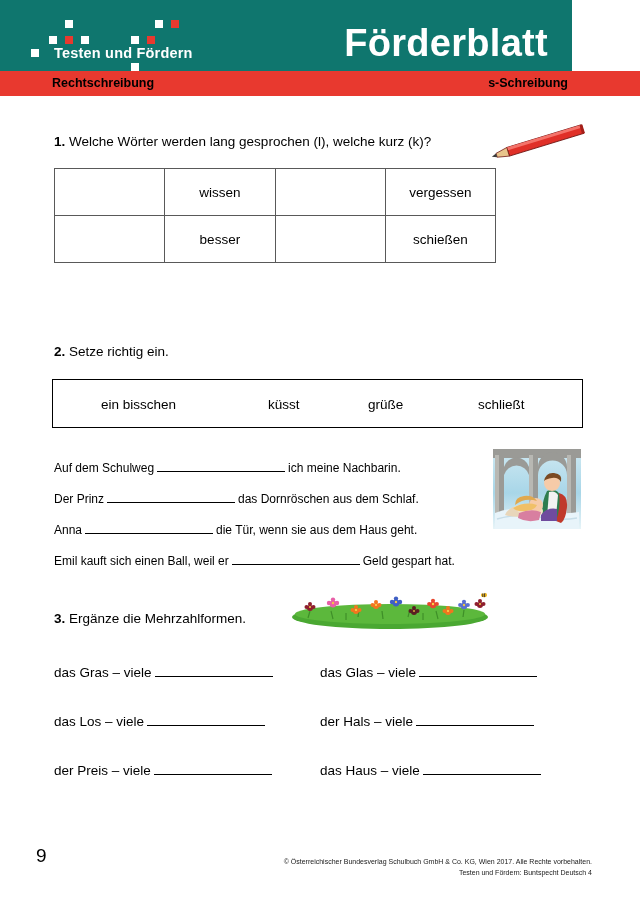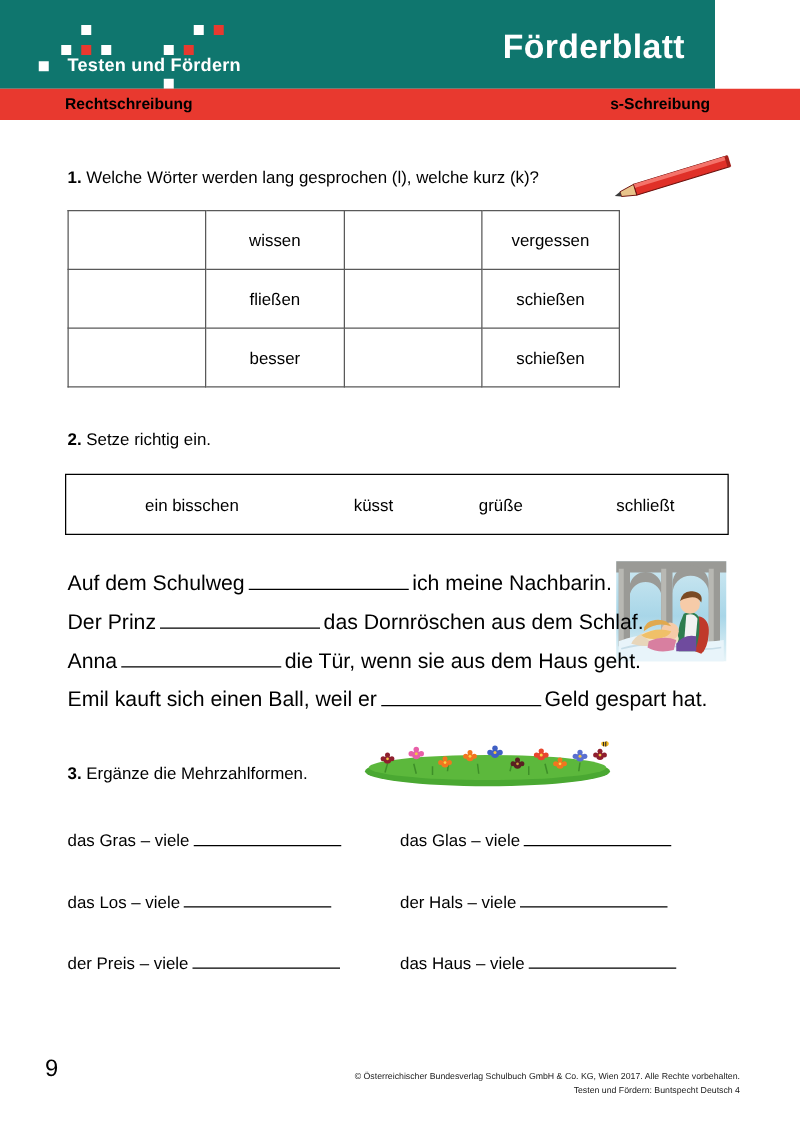--- a/index.html
+++ b/index.html
@@ -46,21 +46,21 @@
     font-size: 14.5px;
     font-weight: bold;
     color: #ffffff;
     letter-spacing: 0.2px;
     white-space: nowrap;
   }
   .header-title {
     position: absolute;
     right: 24px;
     top: 22px;
-    font-size: 27px;
+    font-size: 38px;
     font-weight: bold;
     color: #ffffff;
     letter-spacing: 0.3px;
     white-space: nowrap;
   }
 
   .red-band {
     position: absolute;
     left: 0; top: 71px;
     width: 640px;
@@ -131,31 +131,30 @@
     position: absolute;
     left: 0; top: 0;
     width: 100%; height: 100%;
     display: flex;
     align-items: center;
   }
   .wb-item {
     font-size: 13.5px;
     position: absolute;
     white-space: nowrap;
-    margin-left: 15px;
   }
   .wb-0 { left: 48px; }
   .wb-1 { left: 203px; padding-left: 12px; }
   .wb-2 { left: 315px; }
   .wb-3 { left: 425px; }
 
   .sentence {
     position: absolute;
     left: 54px;
-    font-size: 17px;
+    font-size: 12px;
     white-space: nowrap;
   }
   .blankline {
     display: inline-block;
     border-bottom: 1.4px solid #000000;
     vertical-align: baseline;
     margin: 0 3px;
     height: 14px;
   }
 
@@ -240,26 +239,20 @@
   </svg>
 </div>
 
 <table class="wordtable">
   <tbody>
     <tr>
       <td class="blank"></td>
       <td>wissen</td>
       <td class="blank"></td>
       <td>vergessen</td>
-    </tr>
-    <tr>
-      <td class="blank"></td>
-      <td>fließen</td>
-      <td class="blank"></td>
-      <td>schießen</td>
     </tr>
     <tr>
       <td class="blank"></td>
       <td>besser</td>
       <td class="blank"></td>
       <td>schießen</td>
     </tr>
   </tbody>
 </table>
 

